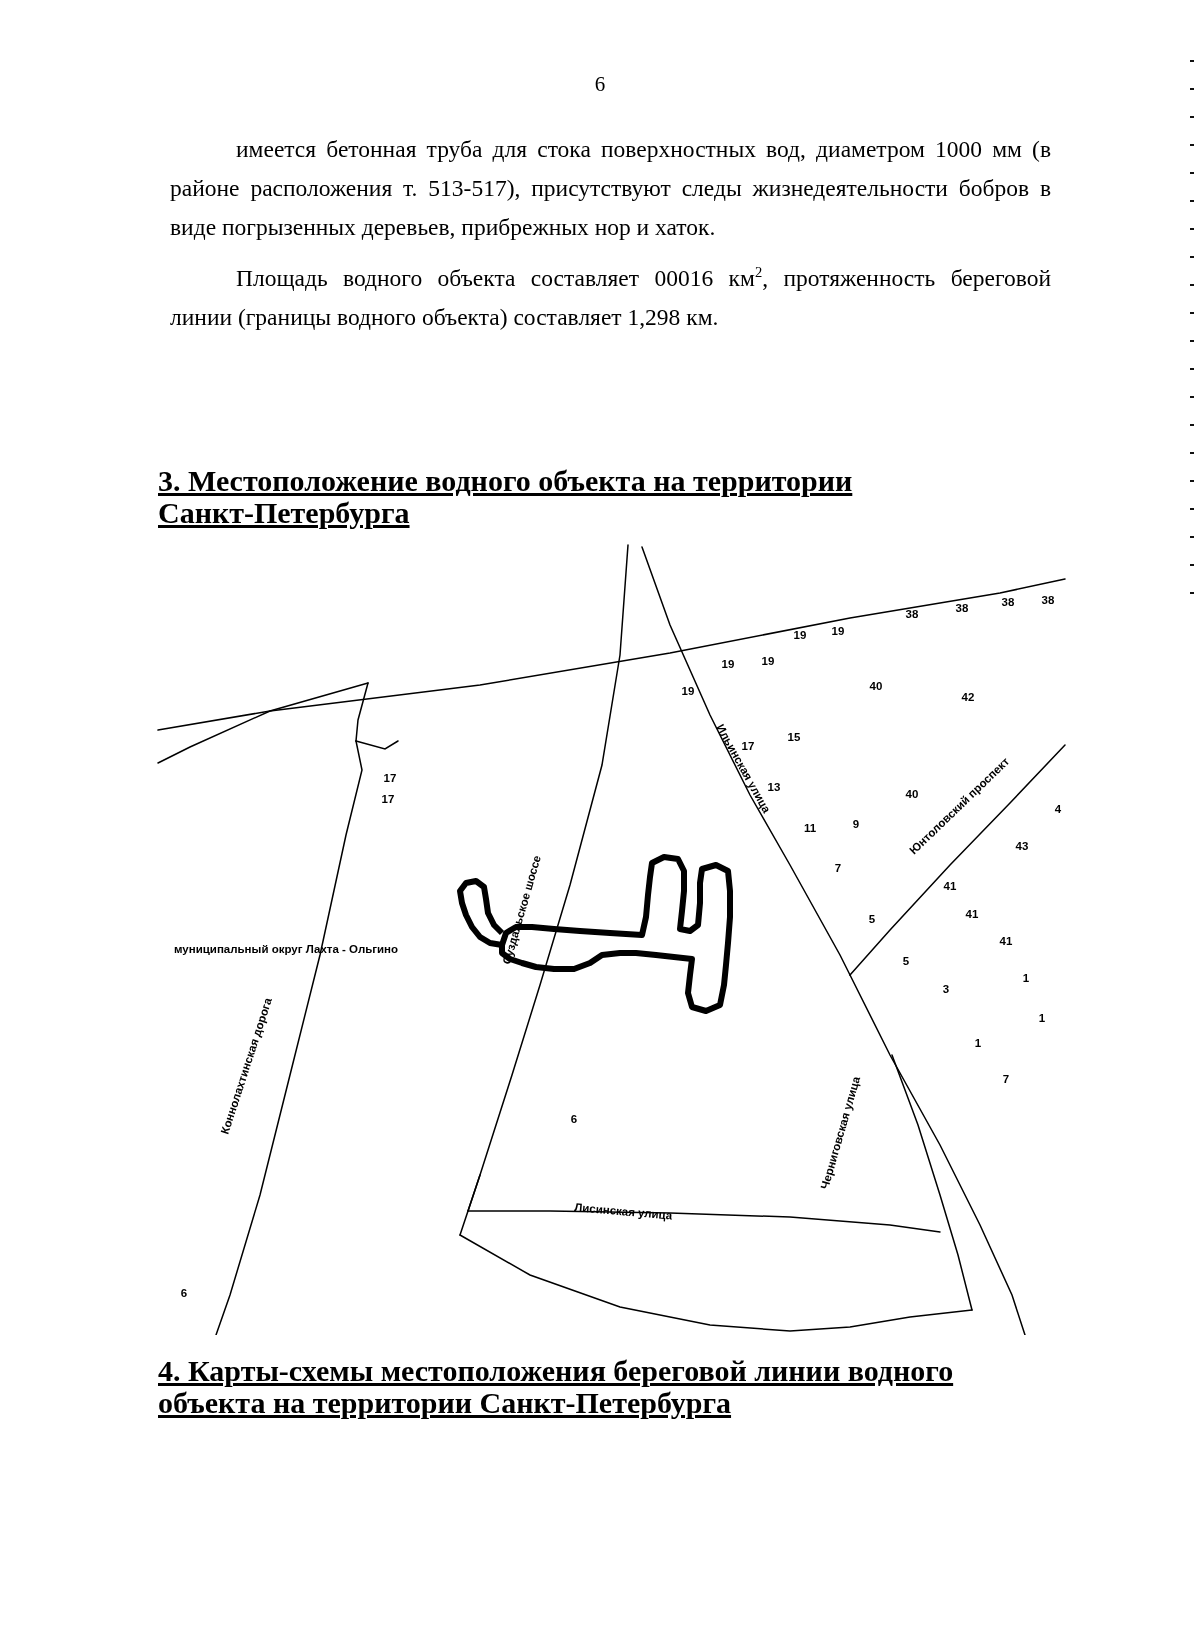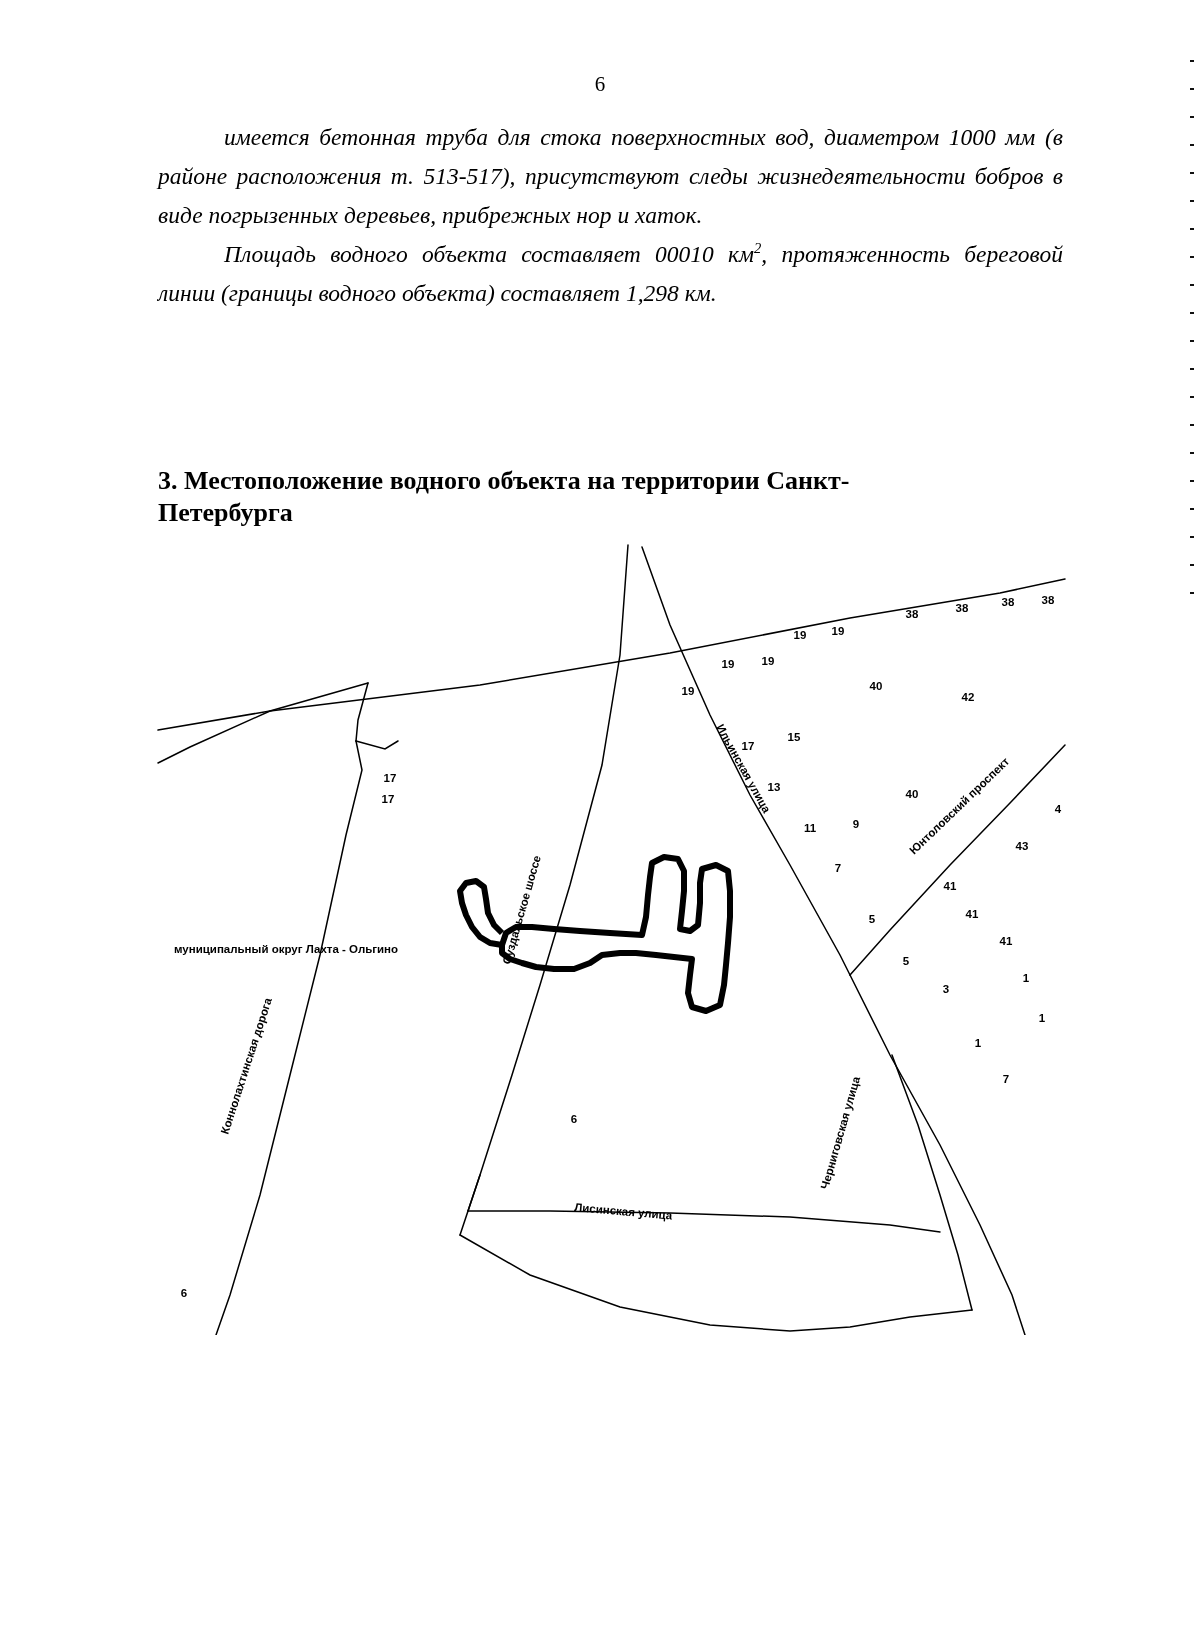--- a/index.html
+++ b/index.html
@@ -37,39 +37,39 @@
     position: absolute;
     left: 158px;
     top: 118px;
     width: 905px;
     font-size: 23.5px;
     line-height: 39px;
     text-align: justify;
     font-family: "Liberation Serif", serif;
   }
   .body-text p {
-    margin: 0;
+    margin: 12px;
     text-indent: 66px;
     text-align: justify;
     text-align-last: left;
-    font-style: italic;
   }
   .body-text sup {
     font-size: 0.62em;
     vertical-align: super;
     line-height: 0;
   }
 
   .heading {
     position: absolute;
     left: 158px;
     font-weight: bold;
-    font-size: 26px;
+    font-size: 30px;
     line-height: 32px;
     font-family: "Liberation Serif", serif;
+    text-decoration: underline;
   }
   .heading-3 { top: 465px; width: 700px; }
   .heading-4 { top: 1355px; width: 860px; }
 
   
   .map-wrap {
     position: absolute;
     left: 150px;
     top: 535px;
     width: 920px;
@@ -118,21 +118,21 @@
 </style>
 </head>
 <body>
 
 <div class="page">
 
   <div class="page-number">6</div>
 
   <div class="body-text">
     <p>имеется бетонная труба для стока поверхностных вод, диаметром 1000 мм (в районе расположения т. 513-517), присутствуют следы жизнедеятельности бобров в виде погрызенных деревьев, прибрежных нор и хаток.</p>
-    <p><span>Площадь водного объекта составляет 00010 км</span><sup>2</sup><span>, протяженность береговой линии (границы водного объекта) составляет 1,298 км.</span></p>
+    <p><span>Площадь водного объекта составляет 00016 км</span><sup>2</sup><span>, протяженность береговой линии (границы водного объекта) составляет 1,298 км.</span></p>
   </div>
 
   <div class="heading heading-3">3. Местоположение водного объекта на территории Санкт-Петербурга</div>
 
   <div class="map-wrap">
     <svg viewBox="0 0 920 800" xmlns="http://www.w3.org/2000/svg">
 
       <g fill="none" stroke="#000000" stroke-width="1.5" stroke-linecap="round">
 
         <path d="M 8 195 L 120 176 L 330 150 L 520 118 L 700 83 L 850 58 L 915 44"></path>
@@ -231,20 +231,21 @@
         <text class="street-label" transform="translate(78,600) rotate(-72)">Коннолахтинская дорога</text>
         <text class="street-label" transform="translate(424,676) rotate(5)">Лисинская улица</text>
         <text class="street-label" transform="translate(678,655) rotate(-74)">Черниговская улица</text>
       </g>
 
       <text class="district-label" x="24" y="418">муниципальный округ Лахта - Ольгино</text>
 
     </svg>
   </div>
 
+  <div class="heading heading-4">4. Карты-схемы местоположения береговой линии водного объекта на территории Санкт-Петербурга</div>
 
   <div class="scan-edge">
     <i></i>
       <i></i>
       <i></i>
       <i></i>
       <i></i>
       <i></i>
       <i></i>
       <i></i>

